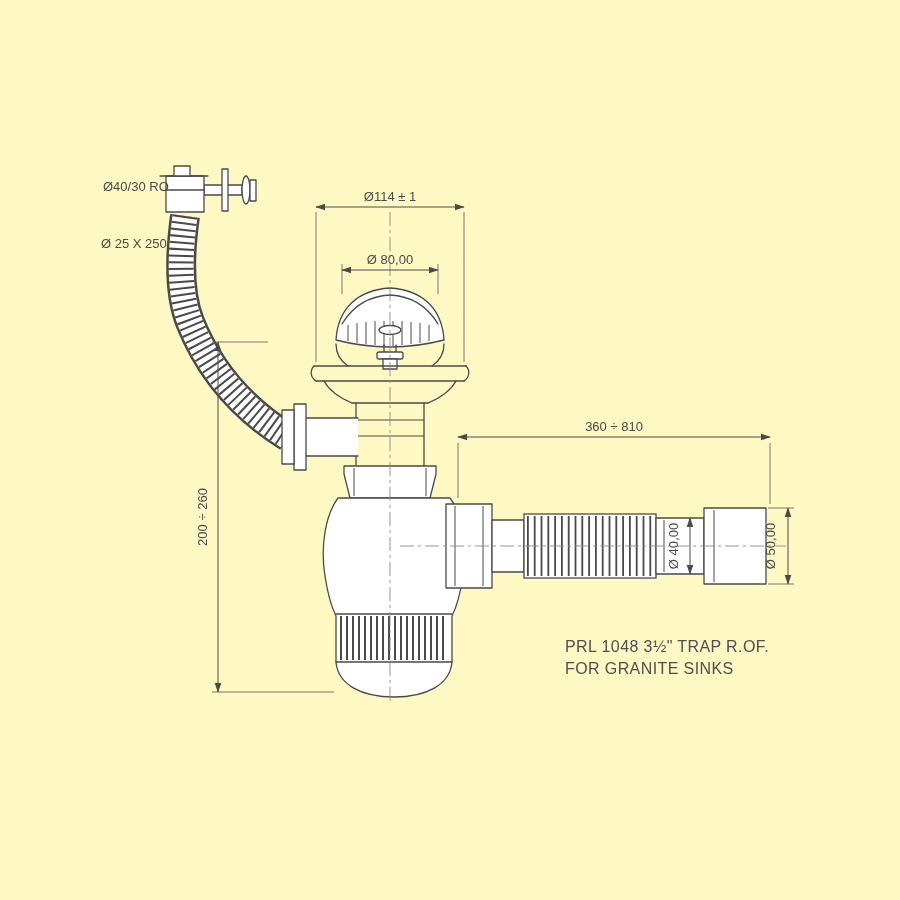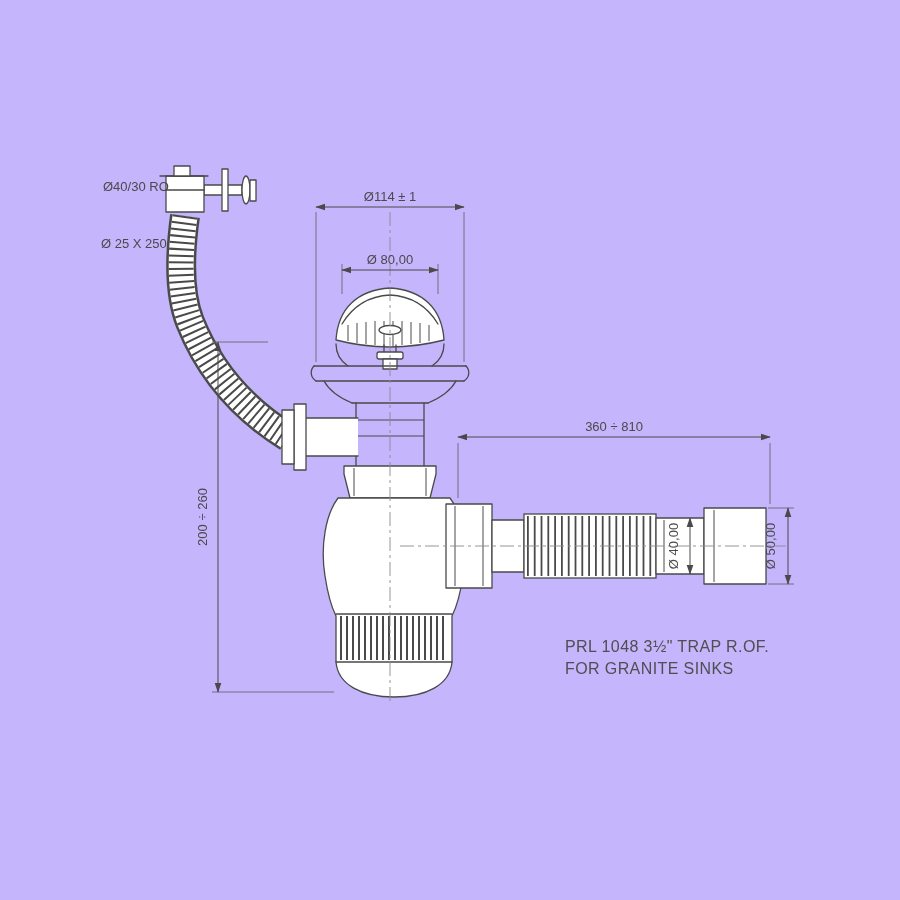--- a/index.html
+++ b/index.html
@@ -1,16 +1,16 @@
 <!DOCTYPE html>
 <html><head>
 <meta charset="utf-8">
 <style>
   html,body{margin:0;padding:0;background:#ffffff;}
-  .page{position:relative;width:900px;height:900px;background:#c4b5fd;overflow:hidden;
+  .page{position:relative;width:900px;height:900px;background:#fef9c3;overflow:hidden;
         font-family:"Liberation Sans",sans-serif;}
   svg{display:block;}
   .part{fill:#ffffff;stroke:#4a4a4a;stroke-width:1.3;stroke-linejoin:round;}
   .pline{fill:none;stroke:#4a4a4a;stroke-width:1.3;stroke-linecap:round;}
   .thin{fill:none;stroke:#4a4a4a;stroke-width:1;}
   .dim{fill:none;stroke:#4a4a4a;stroke-width:1;}
   .ext{fill:none;stroke:#6a6a6a;stroke-width:0.9;}
   .cl{fill:none;stroke:#8a8a8a;stroke-width:0.9;stroke-dasharray:14 4 3 4;}
   .dim-label{font-size:13px;fill:#4a4a4a;}
   .caption{font-size:16px;fill:#4f4f4f;letter-spacing:0.4px;}

